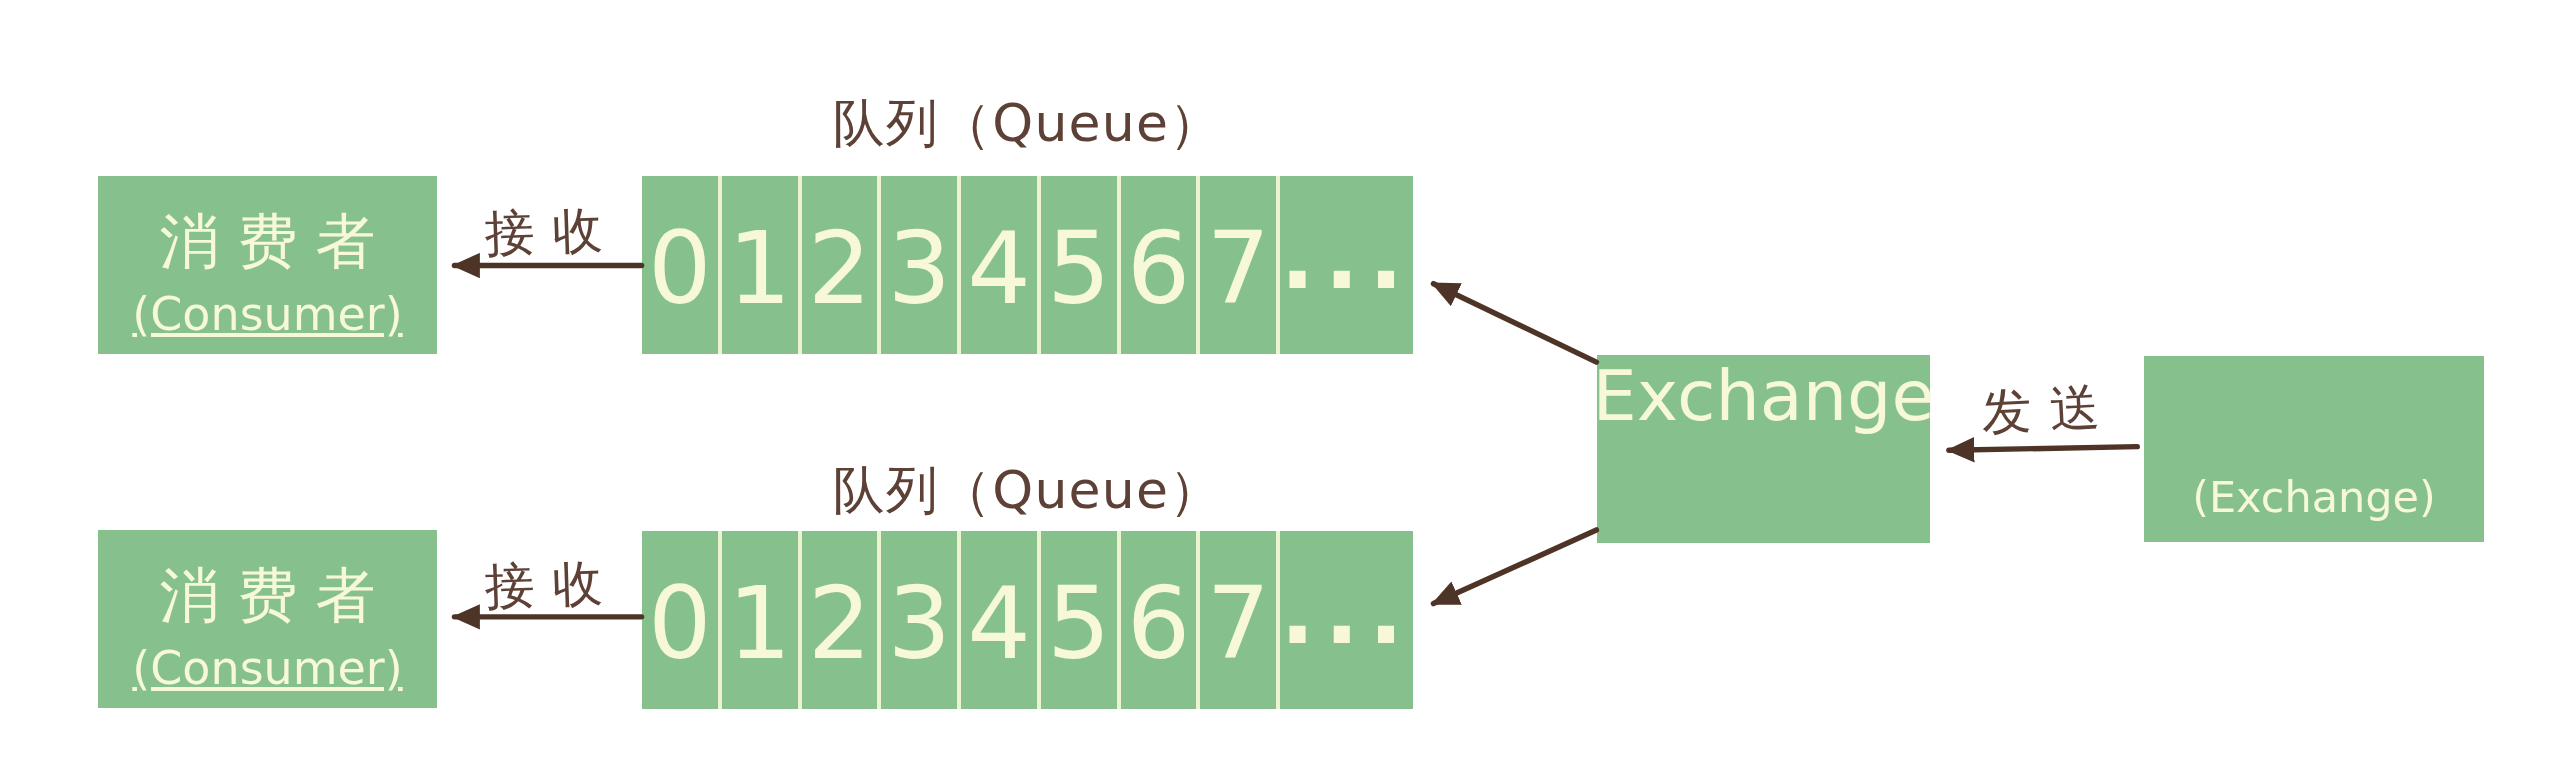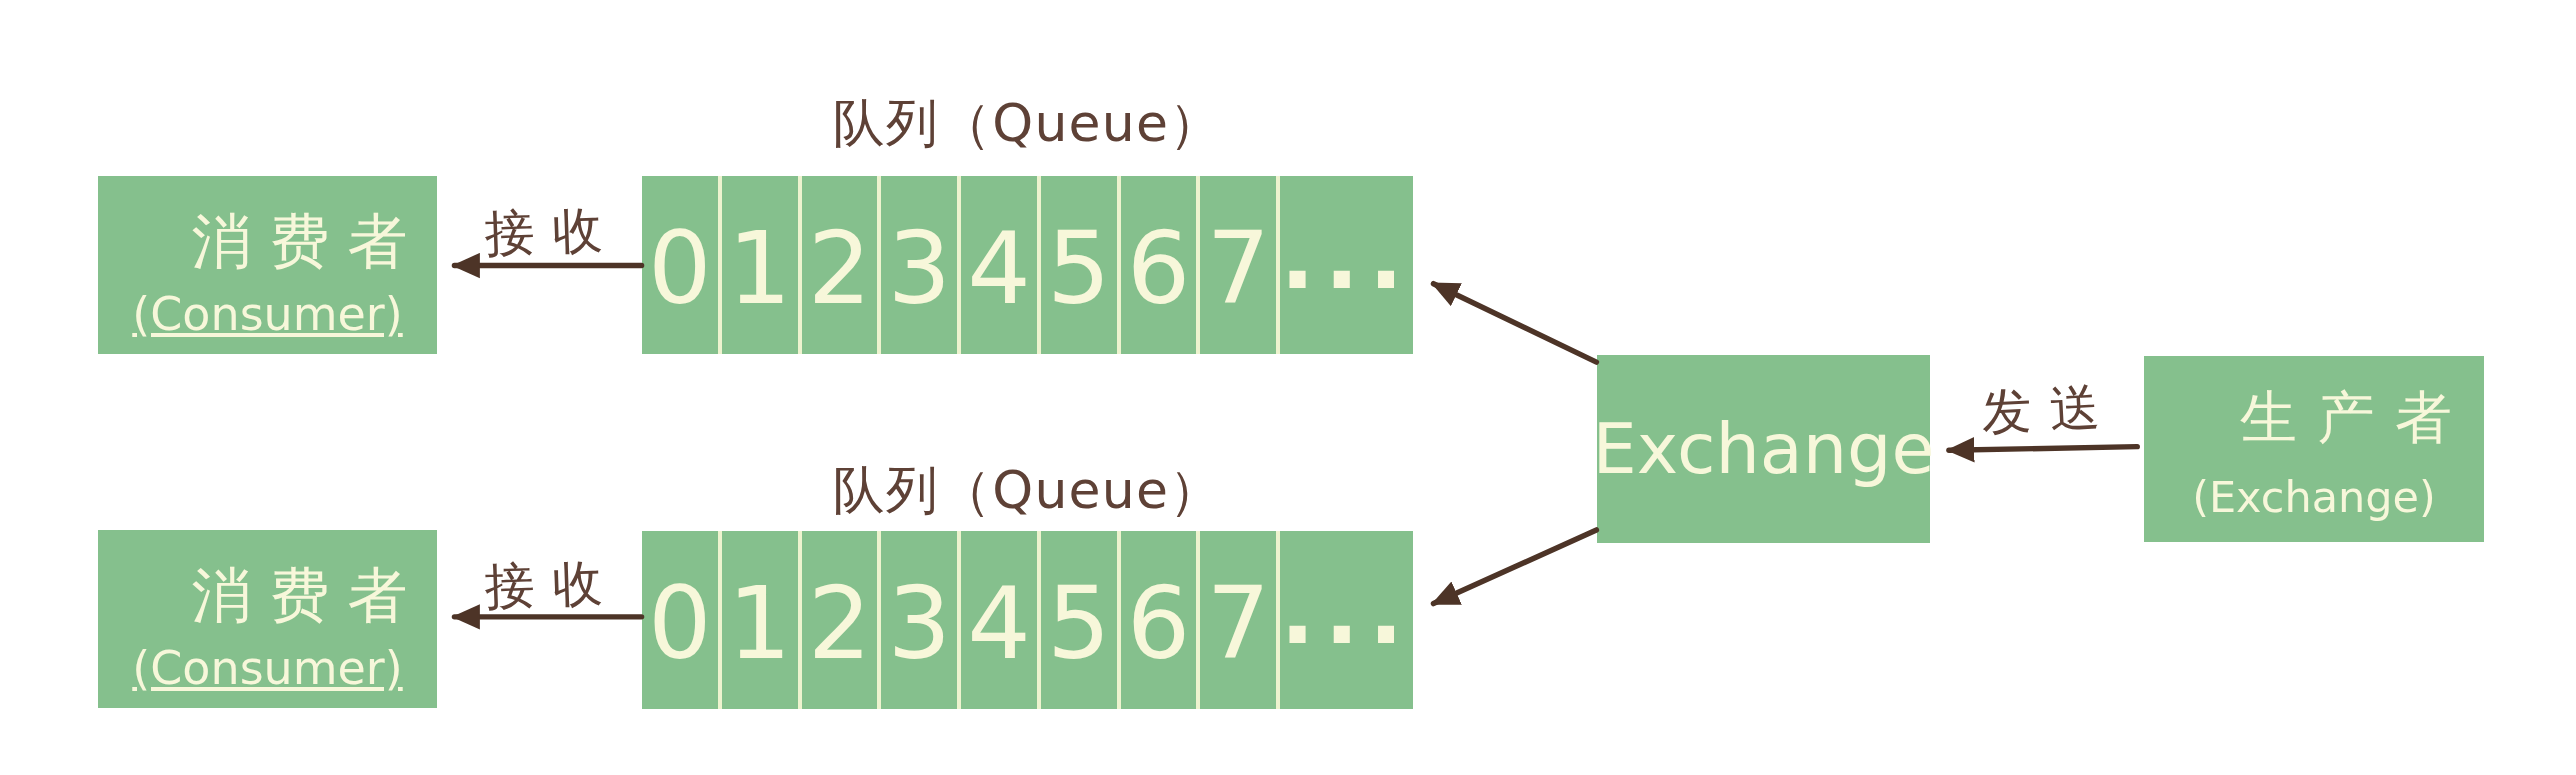--- a/index.html
+++ b/index.html
@@ -28,21 +28,20 @@
   
   .node {
     position: absolute;
     background: var(--green);
     color: var(--cream);
   }
   .node .title {
     position: absolute; left: 0; width: 100%;
     text-align: center; white-space: nowrap;
     color: var(--cream);
-    margin-left: 32px;
   }
   .node .subtitle {
     position: absolute; left: 0; width: 100%;
     text-align: center; white-space: nowrap;
     color: var(--cream);
   }
 
   
   .consumer { left: 98px; width: 339px; height: 178px; }
   #consumer-top { top: 176px; }
@@ -90,21 +89,21 @@
     color: var(--label-brown);
     font-size: 52px; white-space: nowrap;
     letter-spacing: 1.2px;
   }
   #queue-caption-top { top: 92px; }
   #queue-caption-bottom { top: 459px; }
 
   
   #exchange {
     left: 1597px; top: 355px; width: 333px; height: 188px;
-    display: flex; align-items: center; justify-content: center;
+    display: flex; align-items: flex-start; justify-content: center;
   }
   #exchange .single-label {
     font-size: 70px; letter-spacing: 0px; white-space: nowrap;
     color: var(--cream);
   }
 
   
   #producer { left: 2144px; top: 356px; width: 340px; height: 186px; }
   #producer .title {
     top: 33px; font-size: 57px; line-height: 57px;
@@ -180,21 +179,20 @@
     <div class="cell">6</div>
     <div class="cell">7</div>
     <div class="cell dots">...</div>
   </div>
 
   <div class="node" id="exchange">
     <div class="single-label">Exchange</div>
   </div>
 
   <div class="node" id="producer">
-    <div class="title">生产者</div>
     <div class="subtitle">(Exchange)</div>
   </div>
 
   <div class="edge-label" id="receive-label-top">接收</div>
   <div class="edge-label" id="receive-label-bottom">接收</div>
   <div class="edge-label" id="send-label">发送</div>
 
   <svg id="arrows" viewBox="0 0 4266 1284" xmlns="http://www.w3.org/2000/svg">
     <defs>
       <marker id="head" viewBox="0 0 10 9" refX="9" refY="4.5" markerWidth="5.2" markerHeight="4.8" orient="auto">

